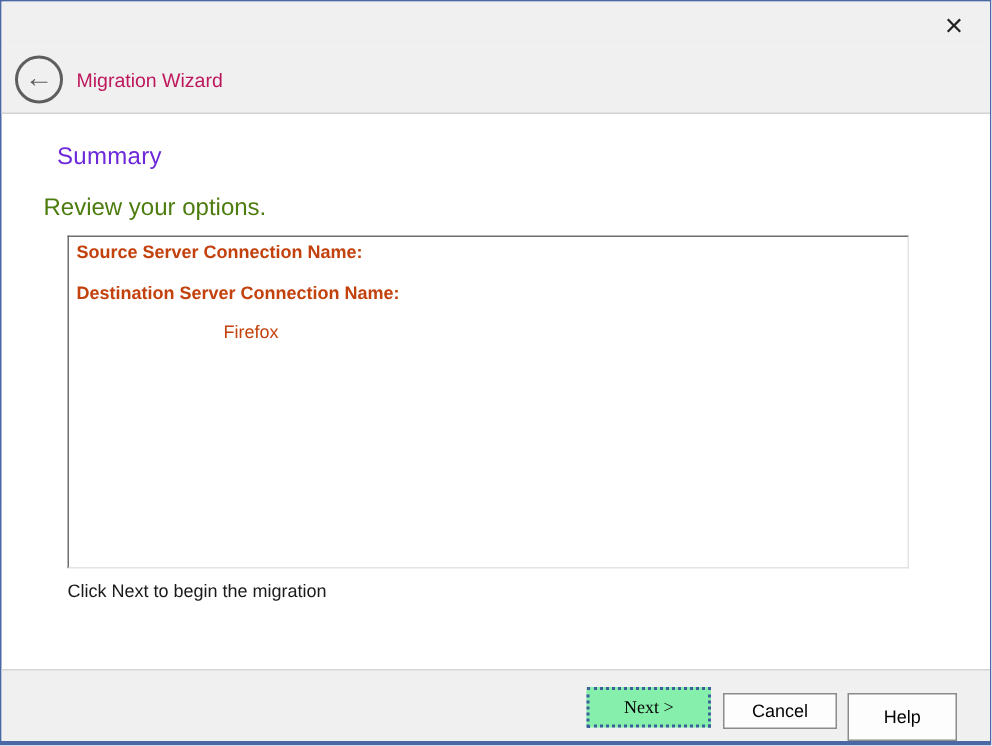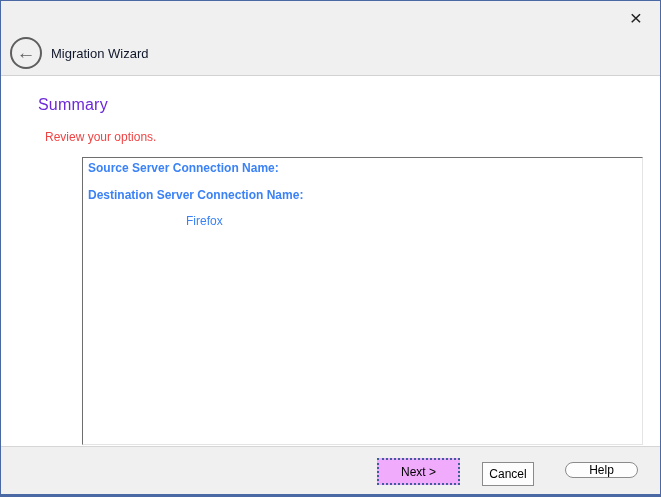--- a/index.html
+++ b/index.html
@@ -26,55 +26,55 @@
     background:#f0f0f0;border-bottom:1px solid #d2d2d2;
     display:flex;align-items:center;padding-left:9px;box-sizing:border-box;
   }
   .back-btn{
     width:32px;height:32px;border-radius:50%;
     border:2px solid #5e5e5e;background:transparent;
     display:flex;align-items:center;justify-content:center;
     color:#5e5e5e;font-size:19px;line-height:1;box-sizing:border-box;
     padding:0 0 2px 0;
   }
-  .wizard-title{margin-left:9px;font-size:13px;color:#0f172a;}
+  .wizard-title{margin-left:9px;font-size:13px;color:#be185d;}
   
   .page-heading{
     position:absolute;left:37px;top:95px;
     font-size:16px;color:#6d28d9;letter-spacing:0.2px;
   }
-  .instruction{position:absolute;left:44px;top:129px;font-size:12px;color:#ef4444;}
+  .instruction{position:absolute;left:28px;top:129px;font-size:16px;color:#4d7c0f;}
   .summary-box{
-    position:absolute;left:44px;top:156px;width:561px;height:288px;
+    position:absolute;left:44px;top:156px;width:561px;height:222px;
     box-sizing:border-box;background:#ffffff;
     border:1px solid;border-color:#6e6e6e #e4e4e4 #e4e4e4 #6e6e6e;
     padding:4px 5px;overflow:hidden;
-    font-size:12px;color:#3b82f6;margin-left:37px;
+    font-size:12px;color:#c2410c;
   }
   .sum-group{margin-bottom:13px;}
   .sum-label{font-weight:bold;line-height:13.5px;}
   .sum-value{padding-left:98px;line-height:13.5px;}
   .footnote{position:absolute;left:44px;top:386px;font-size:12px;color:#1a1a1a;}
   
   .footer{
     position:absolute;left:0;right:0;bottom:0;height:47px;
     background:#f0f0f0;border-top:1px solid #d6d6d6;box-sizing:content-box;
   }
   .btn{
     position:absolute;box-sizing:border-box;
     background:#fdfdfd;border:1px solid #8b8b8b;
     font-family:"Liberation Sans","DejaVu Sans",sans-serif;
     font-size:12px;color:#000;text-align:center;padding:0;
   }
   .btn-next{
-    left:376px;top:11px;width:83px;height:27px;
-    border:2px dotted #3f5e9c;background:#f0abfc;
+    left:390px;top:11px;width:83px;height:27px;
+    border:2px dotted #3f5e9c;background:#86efac;font-family:Liberation Serif, serif;
   }
-  .btn-cancel{left:481px;top:15px;width:52px;height:24px;}
-  .btn-help{left:564px;top:15px;width:73px;height:16px;border-radius:8px;}
+  .btn-cancel{left:481px;top:15px;width:76px;height:24px;}
+  .btn-help{left:564px;top:15px;width:73px;height:32px;}
 </style>
 </head>
 <body>
 
 <div class="window">
 
   <div class="titlebar">
     <button class="close-btn">×</button>
   </div>
 
@@ -94,20 +94,21 @@
     <div class="sum-group">
       <div class="sum-label">Destination Server Connection Name:</div>
     </div>
     <div class="sum-group">
       <div class="sum-value">Firefox</div>
     </div>
     <div class="sum-group">
     </div>
   </div>
 
+  <div class="footnote">Click Next to begin the migration</div>
 
   <div class="footer">
     <button class="btn btn-next">Next &gt;</button>
     <button class="btn btn-cancel">Cancel</button>
     <button class="btn btn-help">Help</button>
   </div>
 
 </div>
 
 </body></html>

